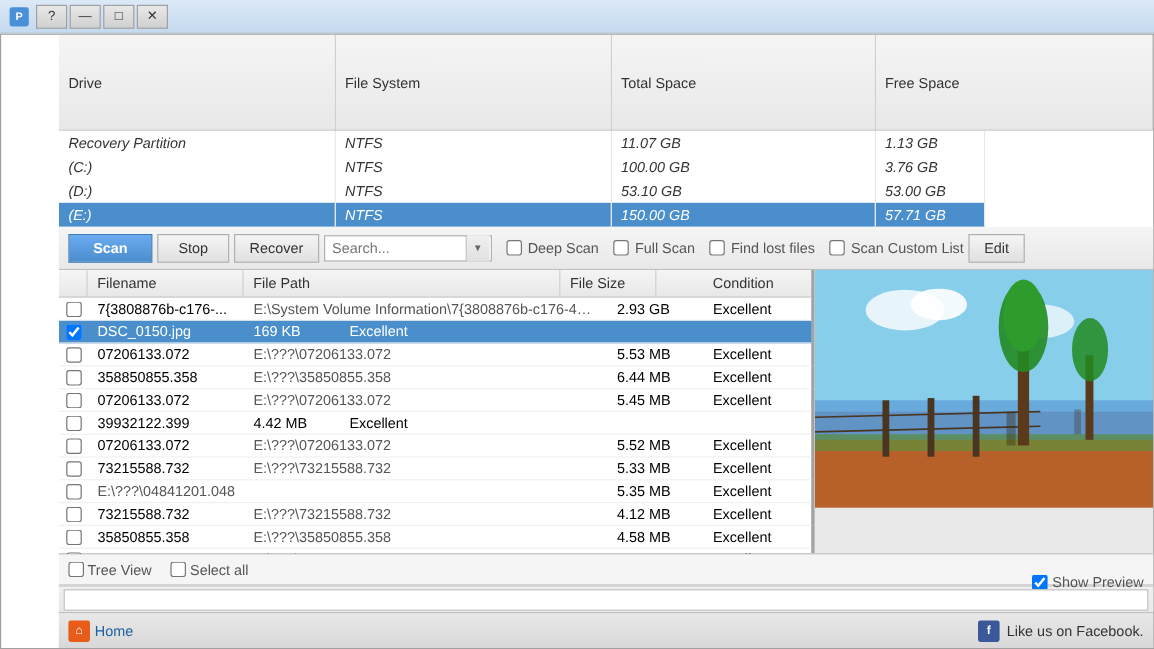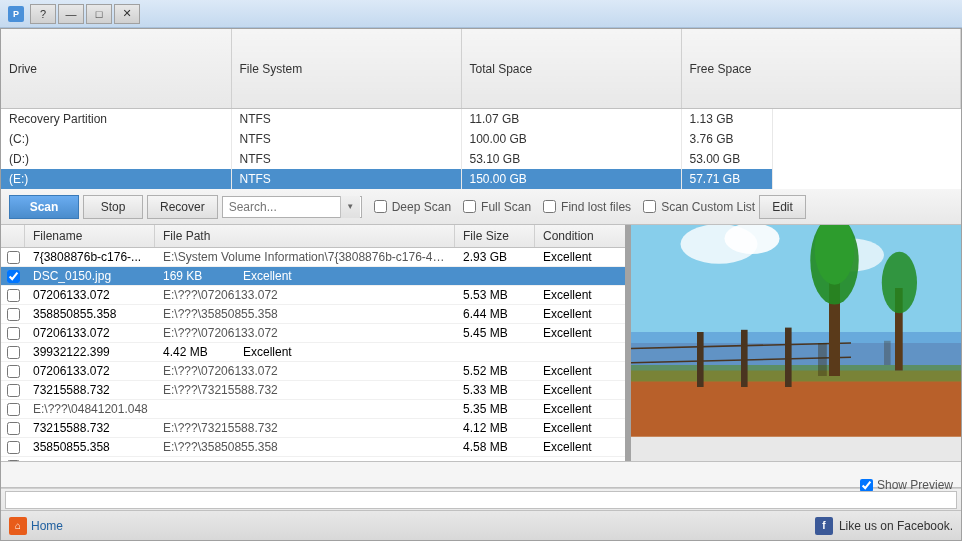--- a/index.html
+++ b/index.html
@@ -34,20 +34,21 @@
     }
     .titlebar-btn.close { background: linear-gradient(to bottom, #e8e8e8, #d0d0d0); }
 
     
     .main-container {
       display: flex;
       flex-direction: column;
       height: 513px;
       background: #fff;
       border: 1px solid #a0a0a0;
+      padding-left: 48px;
     }
     .drive-table {
       width: 100%;
       border-collapse: collapse;
       flex: 1;
       overflow: hidden;
     }
     .drive-table th {
       background: linear-gradient(to bottom, #f5f5f5, #e8e8e8);
       border-bottom: 1px solid #c0c0c0;
@@ -143,35 +144,35 @@
     
     .file-section {
       display: flex;
       flex: 1;
       overflow: hidden;
     }
     .file-list-panel {
       flex: 0 0 630px;
       display: flex;
       flex-direction: column;
-      border-right: 6px solid #a3a3a3;
+      border-right: 3px solid #a3a3a3;
       overflow: hidden;
     }
     .file-table-header {
       background: linear-gradient(to bottom, #f5f5f5, #e8e8e8);
       border-bottom: 1px solid #c0c0c0;
       display: flex;
       font-weight: normal;
       color: #333;
     }
     .file-table-header .col-check { width: 24px; padding: 4px 4px; border-right: 1px solid #d0d0d0; }
     .file-table-header .col-filename { flex: 0 0 130px; padding: 4px 8px; border-right: 1px solid #d0d0d0; font-size: 12px; }
     .file-table-header .col-filepath { flex: 1; padding: 4px 8px; border-right: 1px solid #d0d0d0; font-size: 12px; }
     .file-table-header .col-filesize { flex: 0 0 80px; padding: 4px 8px; border-right: 1px solid #d0d0d0; font-size: 12px; }
-    .file-table-header .col-condition { flex: 0 0 90px; padding: 4px 8px; font-size: 12px; }
+    .file-table-header .col-condition { flex: 0 0 90px; padding: 4px 8px; font-size: 12px; margin-left: 39px; }
 
     .file-table-body {
       overflow-y: auto;
       flex: 1;
     }
     .file-row {
       display: flex;
       align-items: center;
       border-bottom: 1px solid #f0f0f0;
     }
@@ -318,21 +319,21 @@
       <thead>
         <tr>
           <th style="width:230px">Drive</th>
           <th style="width:230px">File System</th>
           <th style="width:220px">Total Space</th>
           <th>Free Space</th>
         </tr>
       </thead>
     </table>
     <div class="drive-scroll" style="flex:1; overflow-y:auto; overflow-x:hidden;">
-      <table class="drive-table" style="width:772px;">
+      <table class="drive-table" style="width:772px;font-style:italic;">
         <tbody id="drive-tbody">
             <tr>
       <td style="width:230px">Recovery Partition</td>
       <td style="width:230px">NTFS</td>
       <td style="width:220px">11.07 GB</td>
       <td>1.13 GB</td>
     </tr>
             <tr>
       <td style="width:230px">(C:)</td>
       <td style="width:230px">NTFS</td>
@@ -537,20 +538,30 @@
 
           <rect x="170" y="130" width="8" height="30" fill="#3a2a10" opacity="0.4"></rect>
           <rect x="230" y="128" width="6" height="22" fill="#3a2a10" opacity="0.3"></rect>
         </svg>
       </div>
     </div>
   </div>
 
   <div class="bottom-section">
     <div class="bottom-toolbar">
+      <div class="bottom-toolbar" style="border:none; padding:0; height:auto; background:none;">
+        <div class="checkbox-item">
+          <input type="checkbox" id="treeView" style="">
+          <label for="treeView">Tree View</label>
+        </div>
+        <div class="checkbox-item">
+          <input type="checkbox" id="selectAll" style="">
+          <label for="selectAll">Select all</label>
+        </div>
+      </div>
       <div class="show-preview-cb">
         <input type="checkbox" checked="" id="showPreview" style="">
         <label for="showPreview">Show Preview</label>
       </div>
     </div>
     <div class="status-bar">
       <input class="status-input" type="text" style="">
     </div>
   </div>
 

